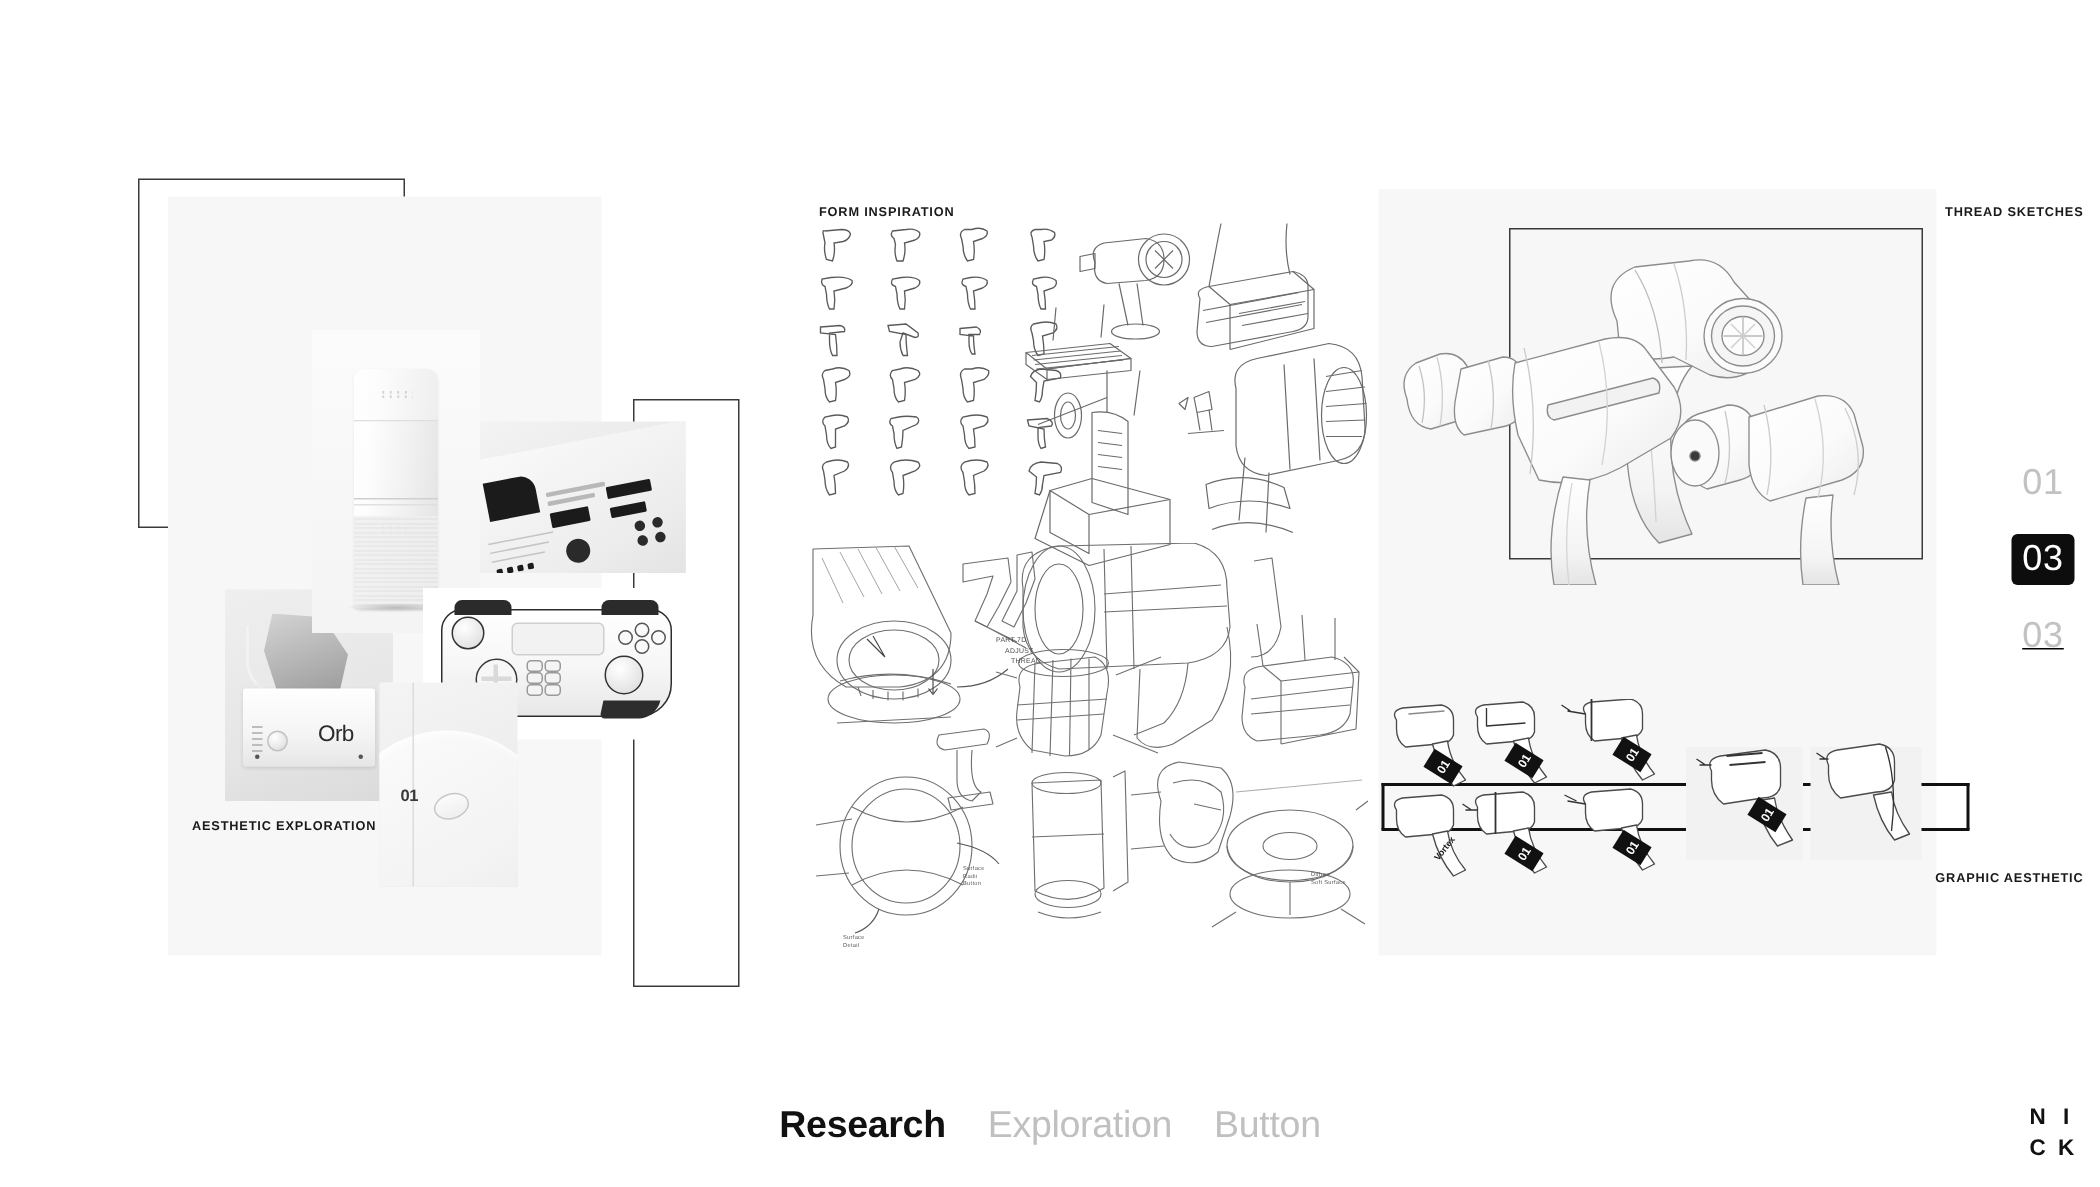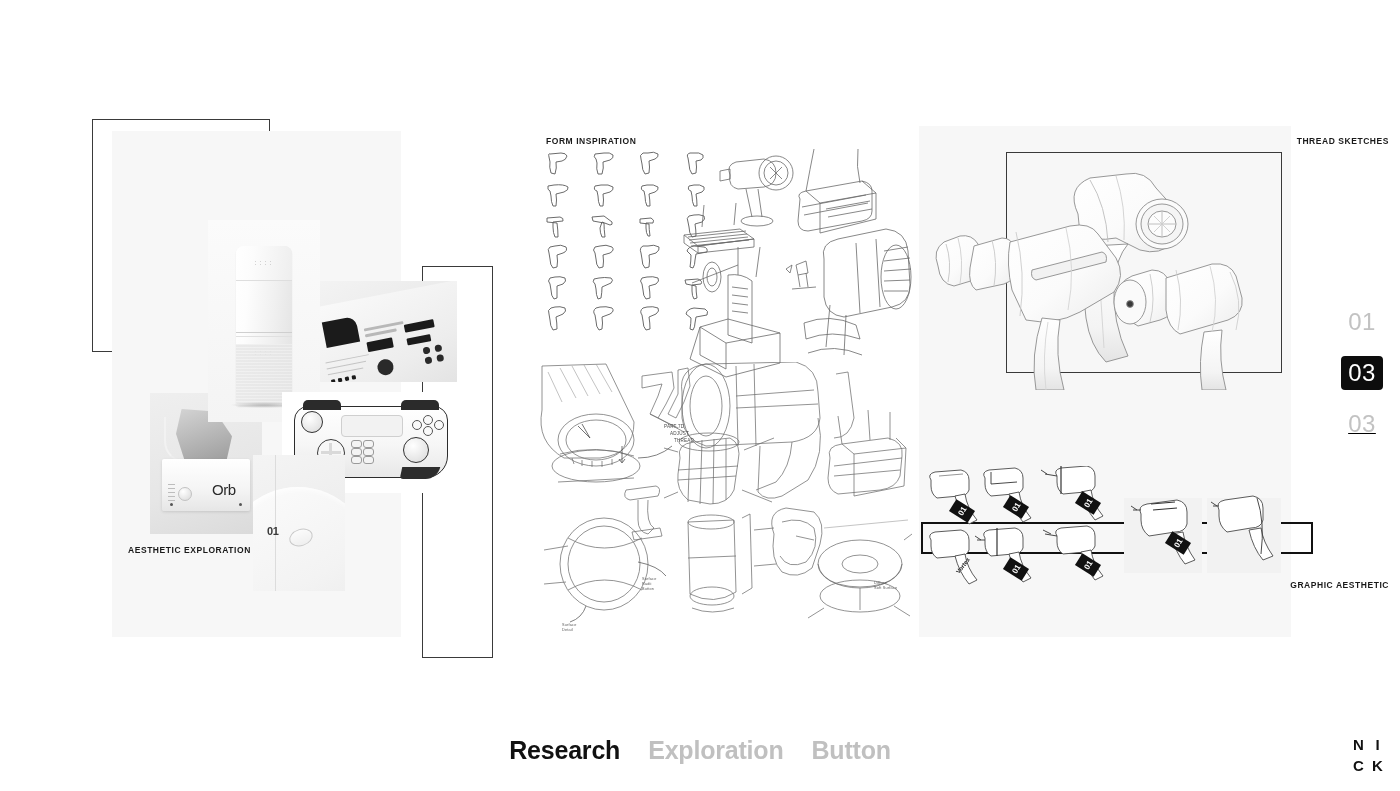--- a/index.html
+++ b/index.html
@@ -245,21 +245,21 @@
 
   
   #tabs {
     position:absolute; left: 0; right: 0; top: 736px;
     display:flex; justify-content:center; align-items:baseline; gap: 28px;
   }
   .tab {
     font-size: 25px;
     letter-spacing: -0.2px;
     color: #c0c0c0;
-    font-weight: 700;
+    font-weight: 400;
     font-family: "Liberation Sans", sans-serif;
     cursor: pointer;
   }
   .tab.active { color: #111111; font-weight: 700; }
 
   
   #logo {
     position:absolute; right: 14px; bottom: 18px;
     display:grid; grid-template-columns: 17px 17px;
     row-gap: 6px; column-gap: 2px;

